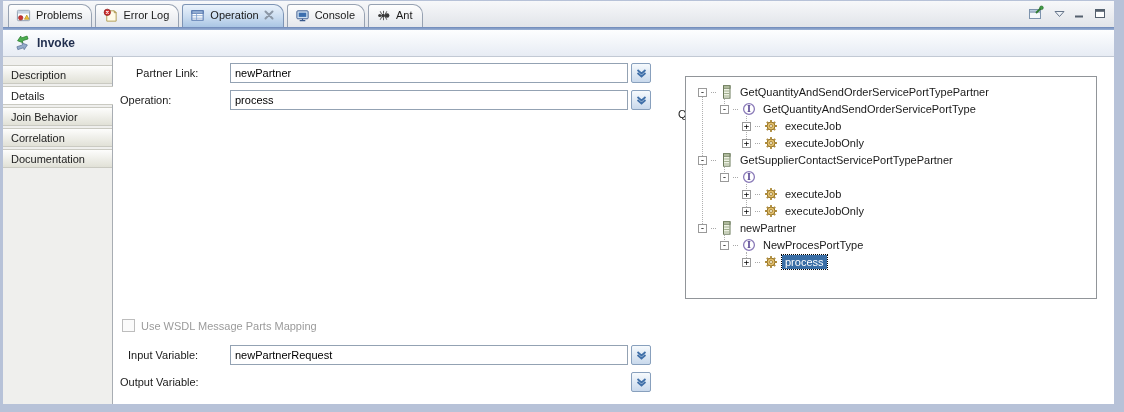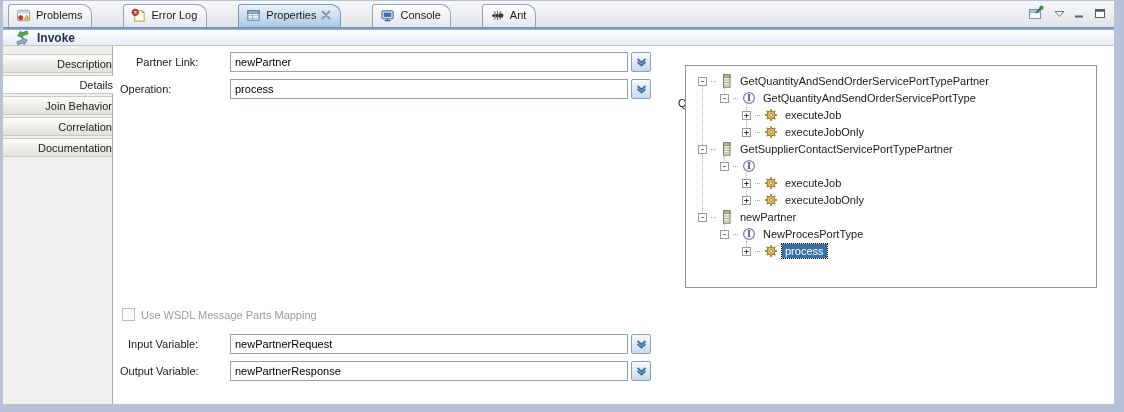--- a/index.html
+++ b/index.html
@@ -2,39 +2,39 @@
 <html><head>
 <meta charset="utf-8">
 <style>
   * { margin:0; padding:0; box-sizing:border-box; }
   html,body { width:1124px; height:412px; }
   body { font-family:"Liberation Sans", sans-serif; font-size:11px; color:#1a1a1a; background:#b7c2d8; }
   .frame { width:1124px; height:412px; background:#b7c2d8; padding:1px 10px 8px 3px; }
   .window { width:1111px; height:403px; display:flex; flex-direction:column; background:#fff; }
 
   
-  .tabbar { height:26px; background:linear-gradient(#f7f8fa,#e1e4e9); display:flex; align-items:flex-end; padding-left:5px; position:relative;gap:28px; }
+  .tabbar { height:26px; background:linear-gradient(#f7f8fa,#e1e4e9); display:flex; align-items:flex-end; padding-left:5px; position:relative; }
   .tab { display:inline-flex; align-items:center; gap:5px; height:23px; padding:0 9px 2px 7px; margin-right:3px;
          border:1px solid #97a2b2; border-bottom:none; border-radius:3px 10px 0 0;
          background:linear-gradient(#fefefe,#e4e7ec); cursor:default; }
   .tab.active { background:linear-gradient(#eaf2fb 0%,#cadcf0 55%,#aac6e4 100%); border-color:#7d94b5; }
   .tab .lbl { white-space:nowrap; }
   .tabbar-right { position:absolute; right:8px; top:4px; display:flex; align-items:center; gap:9px; }
   .band { height:3px; background:linear-gradient(#6d88b8,#9db3d6); }
 
   
-  .header { height:16px; background:linear-gradient(#fdfeff,#e7ecf4); border-bottom:1px solid #c2c9d4;
+  .header { height:27px; background:linear-gradient(#fdfeff,#e7ecf4); border-bottom:1px solid #c2c9d4;
             display:flex; align-items:center; gap:7px; padding-left:11px; }
   .header .title { font-weight:bold; font-size:12px; color:#1f2d4d; }
 
   
   .content { position:relative; flex:1; background:#fff; }
   .sidebar { position:absolute; left:0; top:0; width:110px; height:100%; background:#efefed; border-right:1px solid #a8adb3; }
   .side-item { position:relative; height:19px; margin:0 0 2px 0; padding:3px 0 0 8px;
-               background:linear-gradient(#fdfdfc,#e1e1d7); border-top:1px solid #cacac2; border-bottom:1px solid #cacac2; color:#222; cursor:default;text-align:right; }
+               background:linear-gradient(#fdfdfc,#e1e1d7); border-top:1px solid #cacac2; border-bottom:1px solid #cacac2; color:#222; cursor:default; }
   .side-item:first-child { margin-top:8px; }
   .side-item.active { background:#fff; font-weight:normal; margin-right:-1px; z-index:2; border-color:#cacac2; }
 
   .abs { position:absolute; }
   .flabel { white-space:nowrap; }
   .field { position:absolute; width:398px; height:20px; border:1px solid #93a2b3; background:#fff;
            font-family:"Liberation Sans",sans-serif; font-size:11px; padding:0 4px; color:#000; }
   .ddbtn { position:absolute; width:20px; height:20px; border:1px solid #88a0bd; border-radius:2px;
            background:linear-gradient(#f6fafd,#c9d9ec); display:flex; align-items:center; justify-content:center; cursor:pointer; }
   .gray { color:#9b9b9b; }
@@ -86,21 +86,21 @@
       </div>
 
       <div class="tab active">
         <span>
           <svg width="15" height="15" viewBox="0 0 16 16">
               <rect x="2" y="3" width="12" height="10" fill="#ffffff" stroke="#4a6da8"></rect>
               <rect x="2" y="3" width="12" height="2.6" fill="#a8c0e0" stroke="#4a6da8"></rect>
               <path d="M2 8.2 H14 M2 10.8 H14 M7 5.6 V13" stroke="#7a9ccc" stroke-width="0.8"></path>
             </svg>
         </span>
-        <span class="lbl">Properties</span>
+        <span class="lbl">Operation</span>
         <span>
           <svg width="10" height="10" viewBox="0 0 10 10">
               <path d="M1.5 1.5 L8.5 8.5 M8.5 1.5 L1.5 8.5" stroke="#8b97a6" stroke-width="2" stroke-linecap="round"></path>
             </svg>
         </span>
       </div>
 
       <div class="tab">
         <span>
           <svg width="15" height="15" viewBox="0 0 16 16">
@@ -197,21 +197,20 @@
 
       <span class="abs flabel" style="left:117px; top:292px;margin-left:8px;">Input Variable:</span>
       <input class="field" style="left: 227px; top: 288px;" value="newPartnerRequest">
       <span class="ddbtn" style="left:628px; top:288px;">
         <svg width="11" height="9" viewBox="0 0 11 9">
             <path d="M1.5 1 L5.5 4.5 L9.5 1 M1.5 4 L5.5 7.5 L9.5 4" fill="none" stroke="#3f6fa8" stroke-width="1.7"></path>
           </svg>
       </span>
 
       <span class="abs flabel" style="left:117px; top:319px;">Output Variable:</span>
-      <input class="field" style="left: 227px; top: 315px;" value="newPartnerResponse">
       <span class="ddbtn" style="left:628px; top:315px;">
         <svg width="11" height="9" viewBox="0 0 11 9">
             <path d="M1.5 1 L5.5 4.5 L9.5 1 M1.5 4 L5.5 7.5 L9.5 4" fill="none" stroke="#3f6fa8" stroke-width="1.7"></path>
           </svg>
       </span>
 
       <span class="abs flabel" style="left:675px; top:4px;margin-top:47px;">Quick Pick:</span>
 
       <div class="treebox">
 

